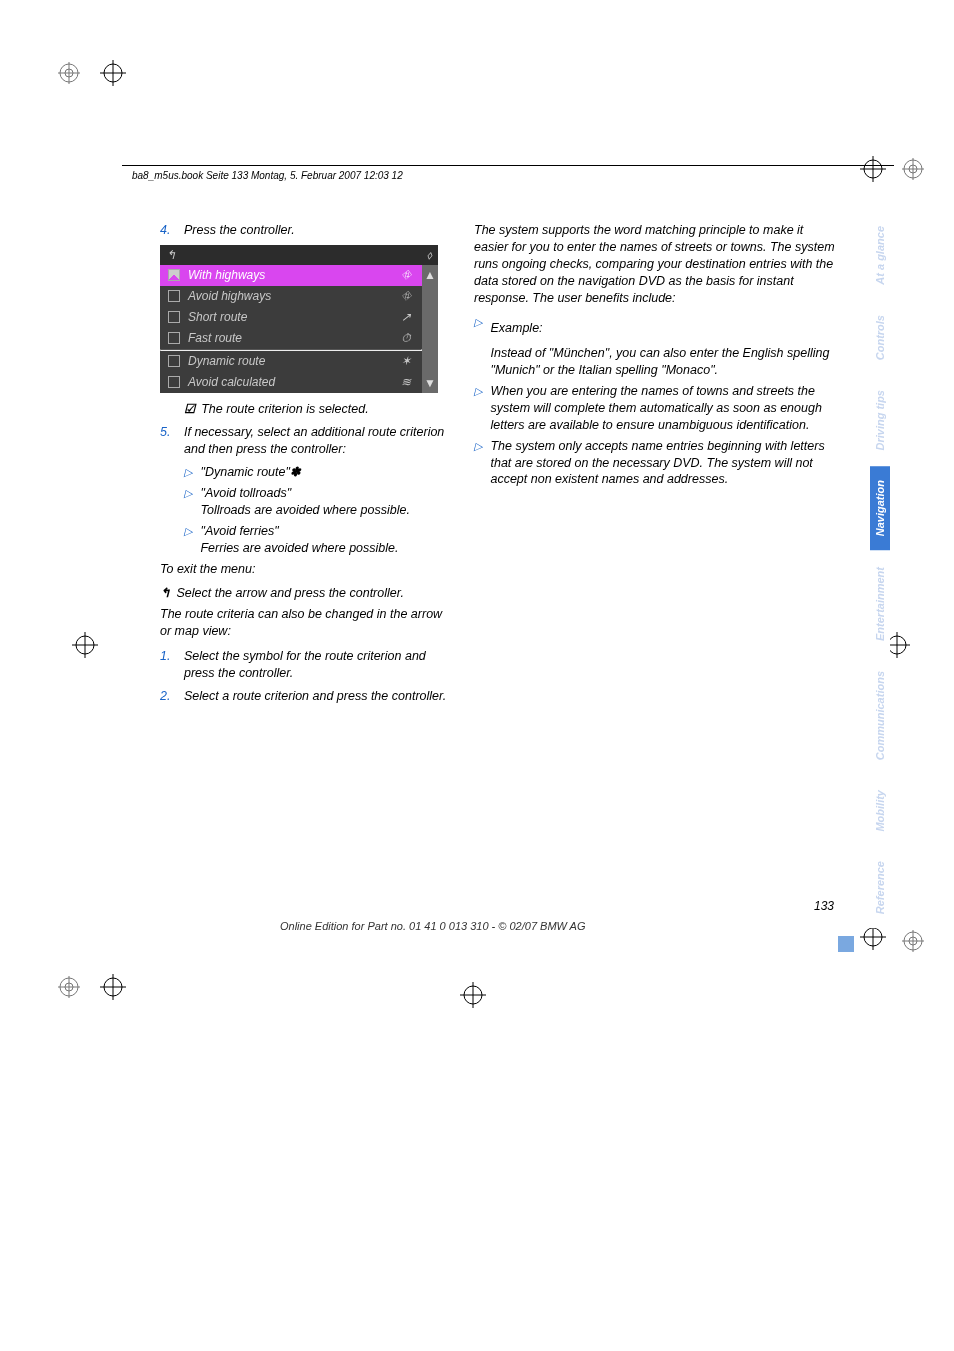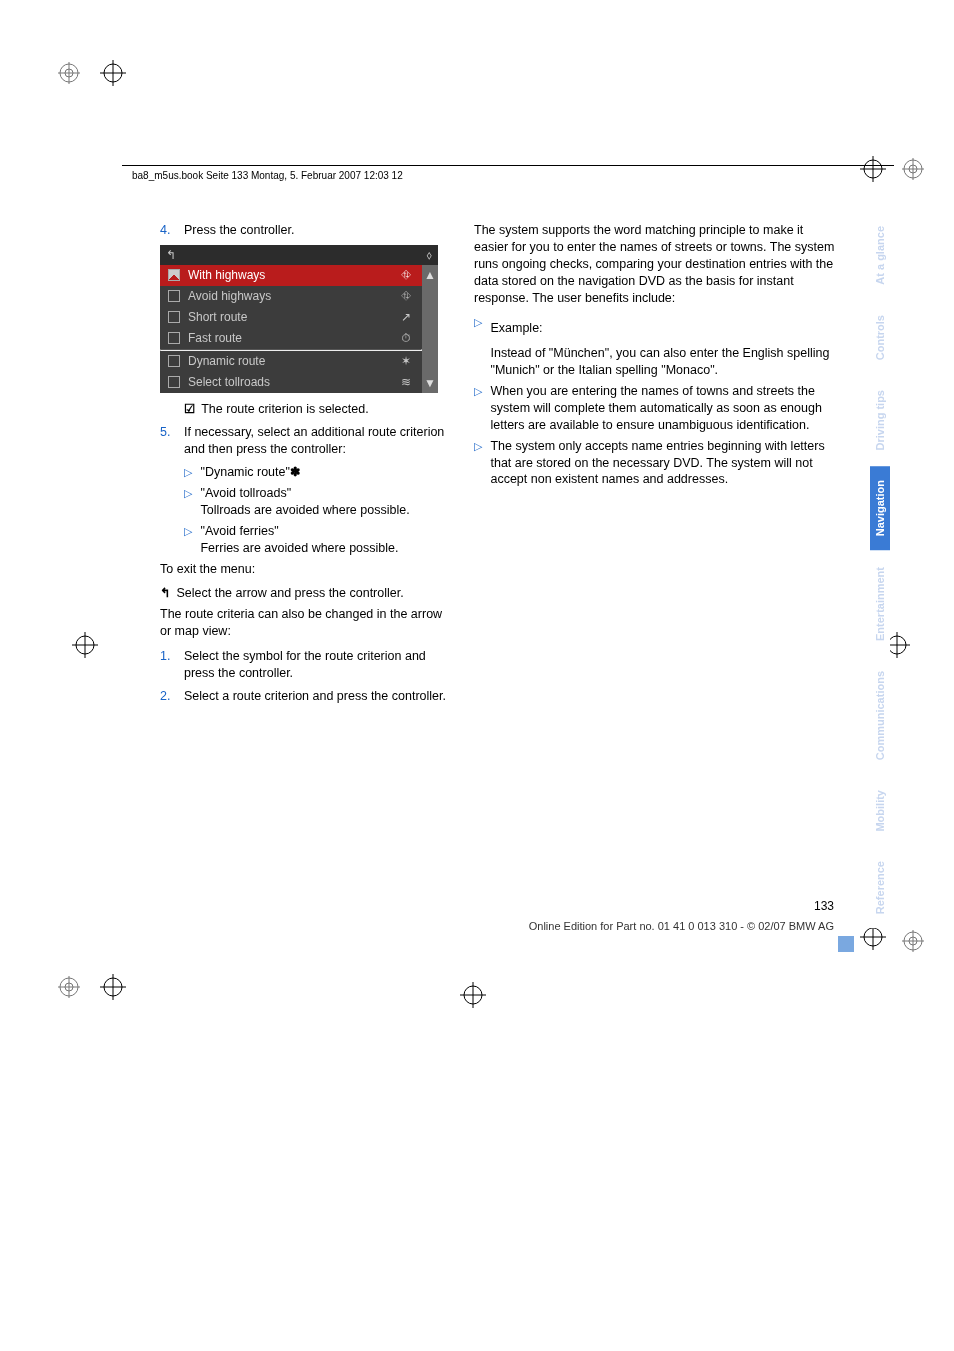--- a/index.html
+++ b/index.html
@@ -1,17 +1,17 @@
 <!DOCTYPE html>
 <html><head>
 <meta charset="utf-8">
 <style>
   * { box-sizing: border-box; margin: 0; padding: 0; }
   html, body { width: 954px; height: 1351px; background: #fff; font-family: Arial, Helvetica, sans-serif; }
-  .page { position: relative; width: 954px; height: 1208px; }
+  .page { position: relative; width: 954px; height: 1208px; font-style: italic; }
 
   
   .reg-mark { position: absolute; width: 22px; height: 22px; }
   .reg-mark svg { display: block; }
   .cross-mark { position: absolute; width: 26px; height: 26px; }
 
   
   .top-rule { position: absolute; left: 122px; right: 60px; top: 165px; border-top: 1px solid #000; }
   .file-info { position: absolute; left: 132px; top: 170px; font-size: 10px; color: #000; }
 
@@ -22,21 +22,21 @@
   .col.left { width: 290px; flex: 0 0 290px; }
   .col.right { flex: 1; }
 
   .ol-item { display: flex; gap: 10px; margin-bottom: 6px; }
   .ol-num { color: #1863c7; min-width: 14px; }
   .ol-txt { flex: 1; }
 
   .screenshot-box { position: relative; width: 278px; height: 148px; margin: 6px 0 8px 0; background: #3c3c3c; color: #c8c8c8; font-size: 12px; }
   .sb-top { display: flex; align-items: center; justify-content: space-between; height: 20px; background: #2c2c2c; padding: 0 6px; }
   .sb-row { display: flex; align-items: center; justify-content: space-between; height: 21px; padding: 0 8px; }
-  .sb-row.sel { background: #b91c1c; color: #fff; }
+  .sb-row.sel { background: #d946ef; color: #fff; }
   .sb-row .chk { display: inline-block; width: 12px; height: 12px; border: 1px solid #aaa; margin-right: 8px; }
   .sb-row .chk.on { background: linear-gradient(135deg, #ccc 45%, transparent 46%), linear-gradient(45deg, transparent 54%, #ccc 55%); }
   .sb-row .lbl { flex: 1; }
   .sb-row .ic { width: 16px; text-align: center; }
   .sb-right { position: absolute; right: 0; top: 20px; bottom: 0; width: 16px; background: #6a6a6a; display: flex; flex-direction: column; justify-content: space-between; align-items: center; color: #ddd; font-size: 12px; padding: 2px 0; }
   .sb-rows { position: absolute; left: 0; top: 20px; right: 16px; bottom: 0; }
   .sb-sep { border-top: 1px solid #555; margin: 0; }
 
   .indent { margin-left: 24px; }
   .check-line { display: flex; align-items: flex-start; gap: 6px; margin: 6px 0 6px 24px; }
@@ -50,21 +50,21 @@
   .para { margin-bottom: 8px; }
 
   
   .side-tabs { position: absolute; right: 60px; top: 212px; width: 24px; }
   .tab { writing-mode: vertical-rl; transform: rotate(180deg); text-align: center; font-size: 11px; font-weight: bold; padding: 14px 4px; margin-bottom: 2px; }
   .tab.dim { color: #c7d6ef; background: #fff; }
   .tab.active { color: #fff; background: #3a7bd5; }
 
   
   .page-num { position: absolute; right: 120px; bottom: 295px; font-size: 12px; }
-  .footer-line { position: absolute; left: 280px; right: 120px; bottom: 276px; font-size: 11px; text-align: right; color: #333; }
+  .footer-line { position: absolute; left: 280px; right: 120px; bottom: 276px; font-size: 11px; color: #333; }
   .footer-block { position: absolute; right: 100px; bottom: 256px; width: 16px; height: 16px; background: #7aa8e0; }
 
   .star { font-weight: bold; }
 </style>
 </head>
 <body>
 
 <div class="page">
 
   <div class="reg-mark" style="left:58px; top:62px;">
@@ -189,21 +189,21 @@
               <span class="ic">⏱</span>
             </div>
             <hr class="sb-sep">
             <div class="sb-row">
               <span class="chk"></span>
               <span class="lbl">Dynamic route</span>
               <span class="ic">✶</span>
             </div>
             <div class="sb-row">
               <span class="chk"></span>
-              <span class="lbl">Select tollroads</span>
+              <span class="lbl">Avoid calculated</span>
               <span class="ic">≋</span>
             </div>
           </div>
           <div class="sb-right">
             <span>▲</span>
             <span>▼</span>
           </div>
         </div>
 
         <div class="check-line">

